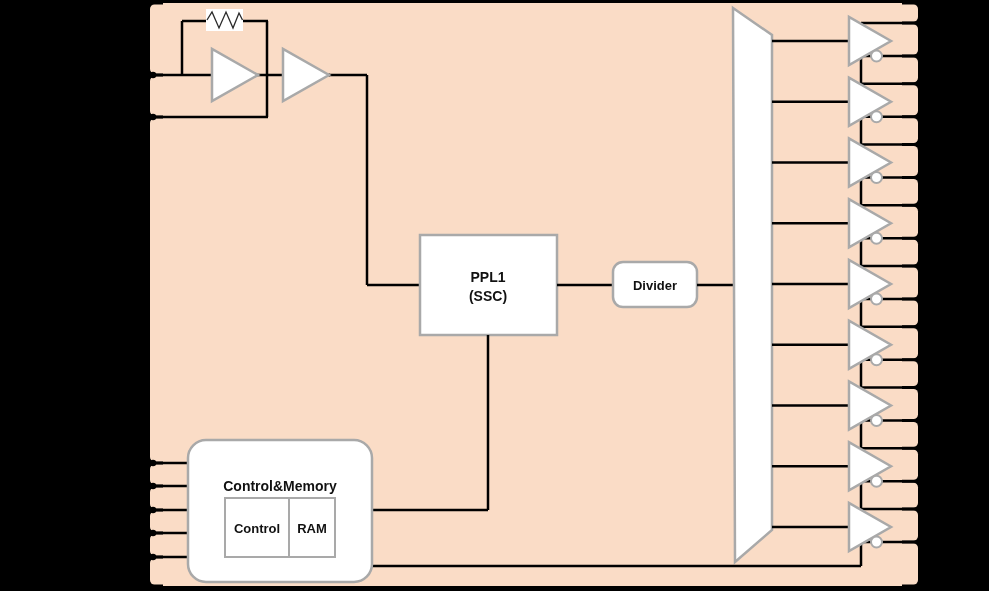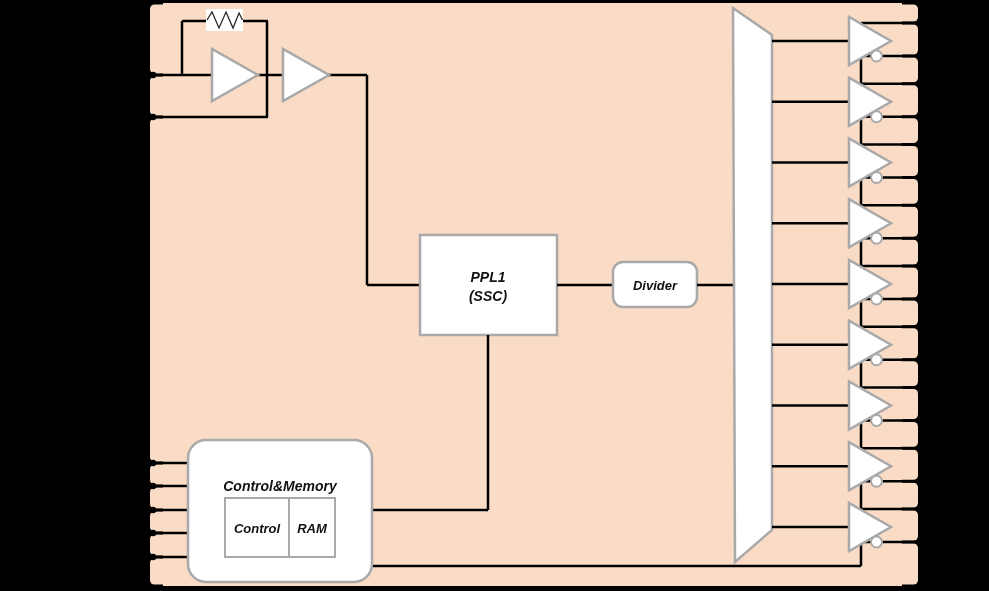--- a/index.html
+++ b/index.html
@@ -1,16 +1,16 @@
 <!DOCTYPE html>
 <html><head>
 <meta charset="utf-8">
 <style>
   html,body{margin:0;padding:0;background:#000;}
-  .stage{position:relative;width:989px;height:591px;background:#e5e5e5;overflow:hidden;font-style:italic;}
+  .stage{position:relative;width:989px;height:591px;background:#e5e5e5;overflow:hidden;}
   svg{display:block;}
   text{font-family:"Liberation Sans", sans-serif;font-weight:bold;fill:#111;}
   .t14{font-size:14px;}
   .t13{font-size:13px;}
 </style>
 </head>
 <body>
 
 <div class="stage">
 <svg width="989" height="591" viewBox="0 0 989 591">

